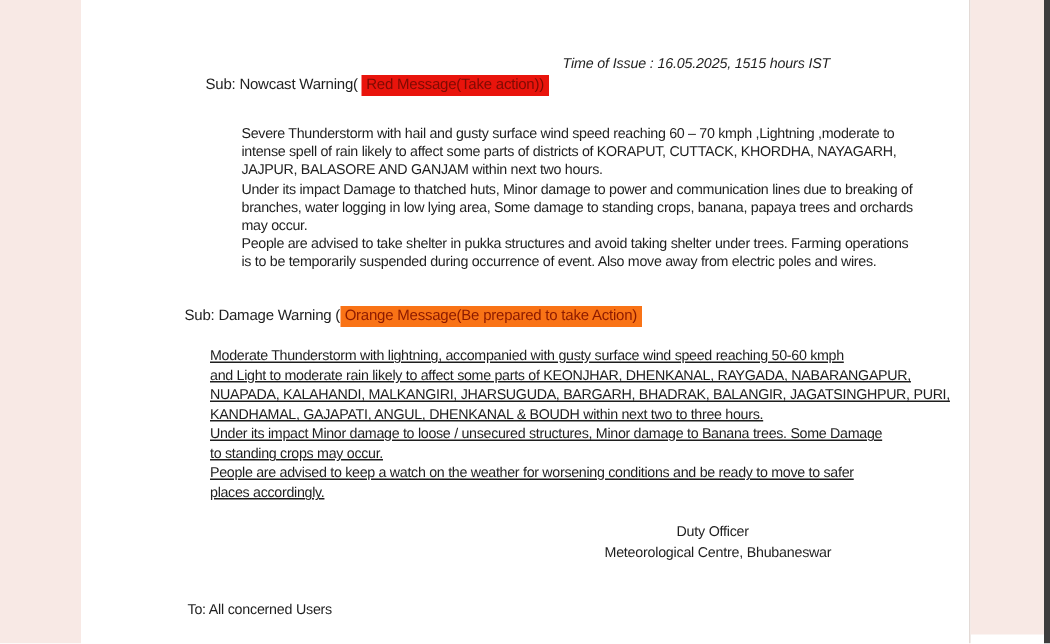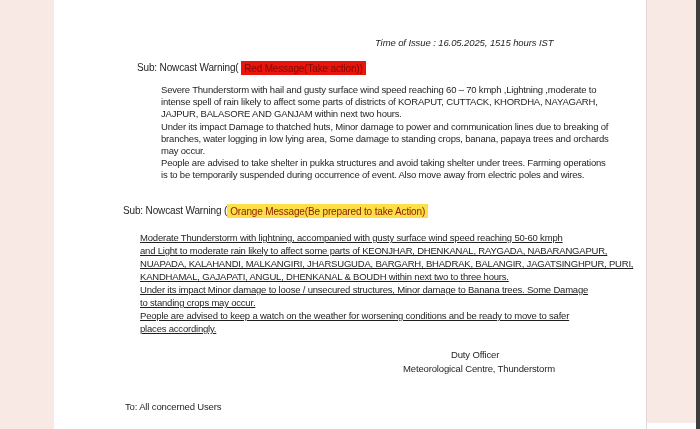--- a/index.html
+++ b/index.html
@@ -27,56 +27,56 @@
     font-size: 9.5px;
     letter-spacing: -0.2px;
     color: #1f1f1f;
     white-space: pre-line;
     width: 540px;
   }
   .para1 { line-height: 12.2px; }
   .para2 { line-height: 13px; }
   .hl { padding: 1.5px 3px 2px 3px; }
   .hl-red    { background: #e9140c; color: #7e0b03; }
-  .hl-orange { background: #fde047; color: #8c1a00; }
+  .hl-orange { background: #f97316; color: #8c1a00; }
   .sig-line { font-size: 9.5px; letter-spacing: -0.15px; white-space: nowrap; }
 </style>
 </head>
 <body>
 
 <div class="abs margin-strip left-strip"></div>
 <div class="abs page-divider"></div>
 <div class="abs margin-strip right-strip"></div>
 <div class="abs edge-strip"></div>
 
 <div class="abs meta-line" style="left:375px; top:37px;font-style:italic;">Time of Issue : 16.05.2025, 1515 hours IST</div>
 
-<div class="abs subject" style="left:137px; top:62px;">
+<div class="abs subject" style="left:137px; top:51px;">
   <span>Sub: Nowcast Warning( </span><span class="hl hl-red">Red Message(Take action))</span>
 </div>
 
 <div class="abs body-text para1" style="left:122px; top:84px;margin-left:39px;">Severe Thunderstorm with hail and gusty surface wind speed reaching  60 – 70 kmph ,Lightning ,moderate to
 intense spell of rain likely to affect some parts of districts of KORAPUT, CUTTACK, KHORDHA, NAYAGARH,
 JAJPUR, BALASORE  AND GANJAM  within next two  hours.
 Under its impact Damage to thatched huts, Minor damage to power and communication lines due to breaking of
 branches, water logging in low lying area, Some damage to standing crops, banana, papaya trees and orchards
 may occur.
 People are advised to take shelter in pukka structures and avoid taking shelter under trees. Farming operations
 is to be temporarily suspended during occurrence of event.  Also move away from electric poles and wires.</div>
 
 <div class="abs subject" style="left:123px; top:205px;">
-  <span>Sub: Nowcast Warning (</span><span class="hl hl-orange">Orange Message(Be prepared to take Action)</span>
+  <span>Sub: Damage Warning (</span><span class="hl hl-orange">Orange Message(Be prepared to take Action)</span>
 </div>
 
 <div class="abs body-text para2" style="left:140px; top:231px;text-decoration:underline;">Moderate Thunderstorm  with lightning, accompanied with gusty  surface wind speed reaching   50-60 kmph
 and Light to moderate rain likely to affect some parts of  KEONJHAR, DHENKANAL, RAYGADA, NABARANGAPUR,
 NUAPADA,  KALAHANDI, MALKANGIRI, JHARSUGUDA, BARGARH, BHADRAK, BALANGIR, JAGATSINGHPUR, PURI,
 KANDHAMAL, GAJAPATI, ANGUL, DHENKANAL &amp; BOUDH  within next  two to  three  hours.
 Under its impact Minor damage to loose / unsecured structures, Minor damage to Banana trees. Some Damage
 to standing crops may occur.
 People are advised to keep a watch on the weather for worsening conditions and be ready to move to safer
 places accordingly.</div>
 
 <div class="abs sig-line" style="left:451px; top:349px;">Duty Officer</div>
 
-<div class="abs sig-line" style="left:403px; top:363px;">Meteorological Centre, Thunderstorm</div>
+<div class="abs sig-line" style="left:403px; top:363px;">Meteorological Centre, Bhubaneswar</div>
 
 <div class="abs sig-line" style="left:125px; top:401px;">To: All concerned Users</div>
 
 </body></html>

